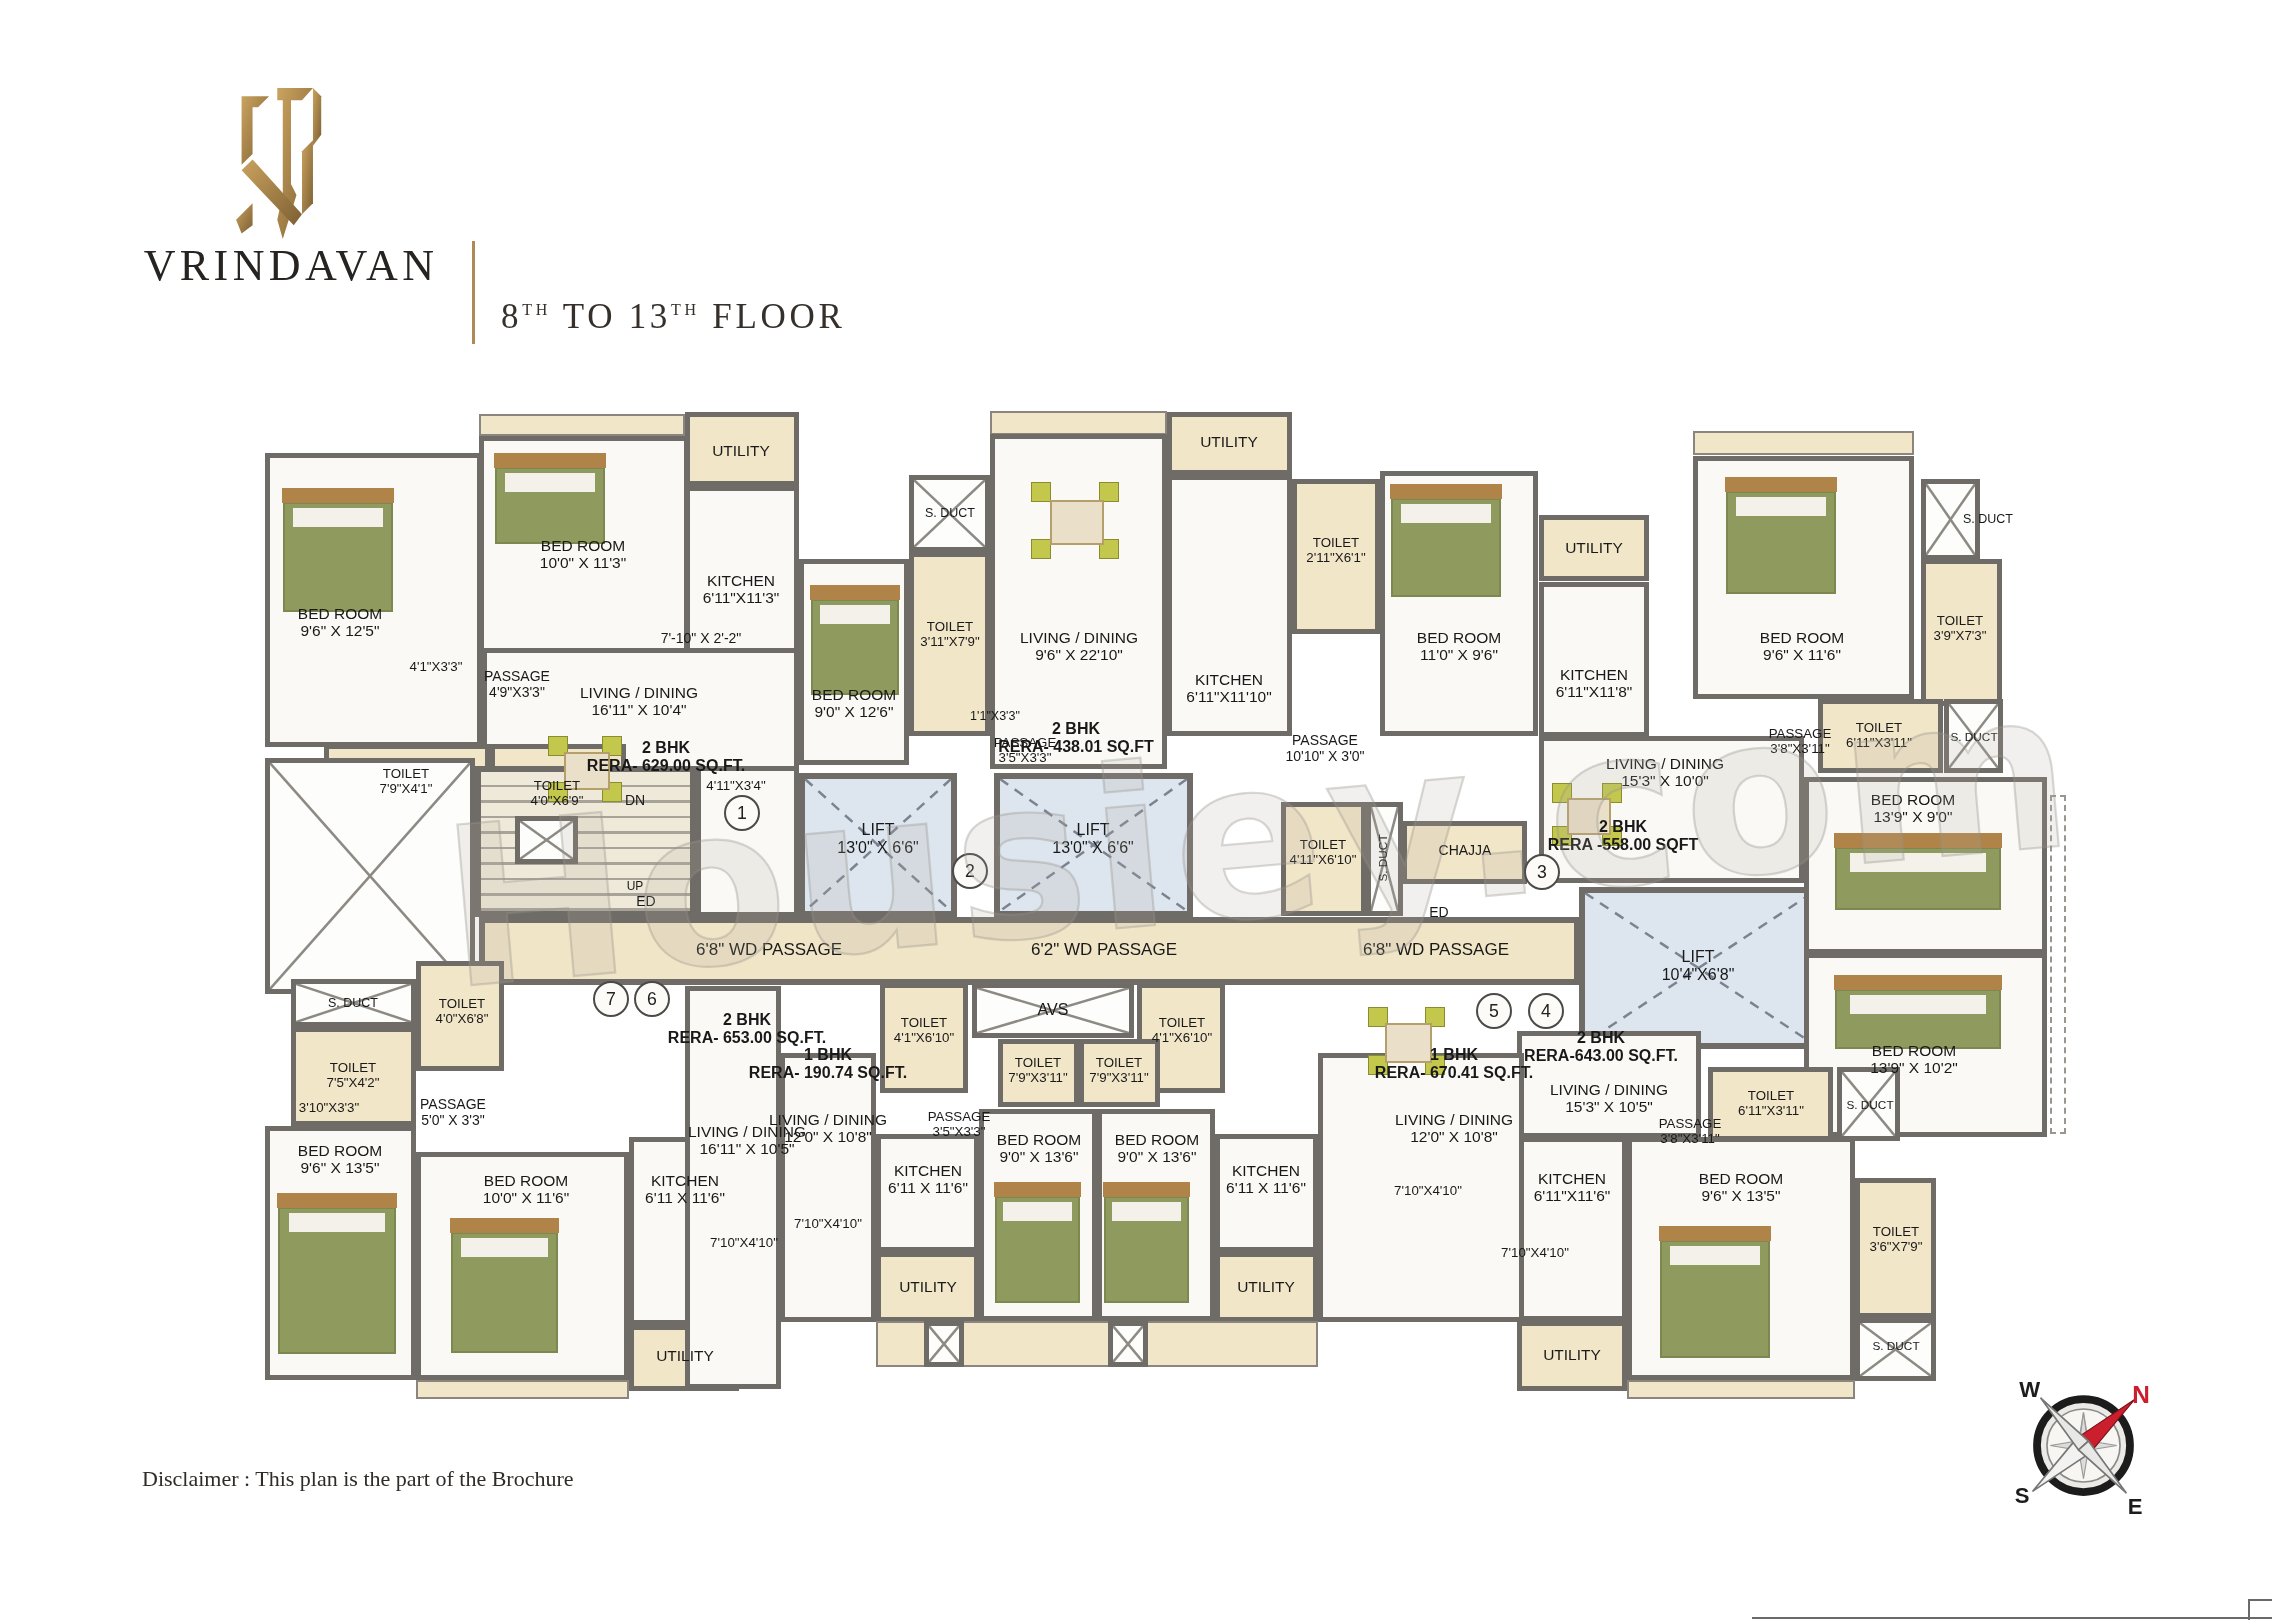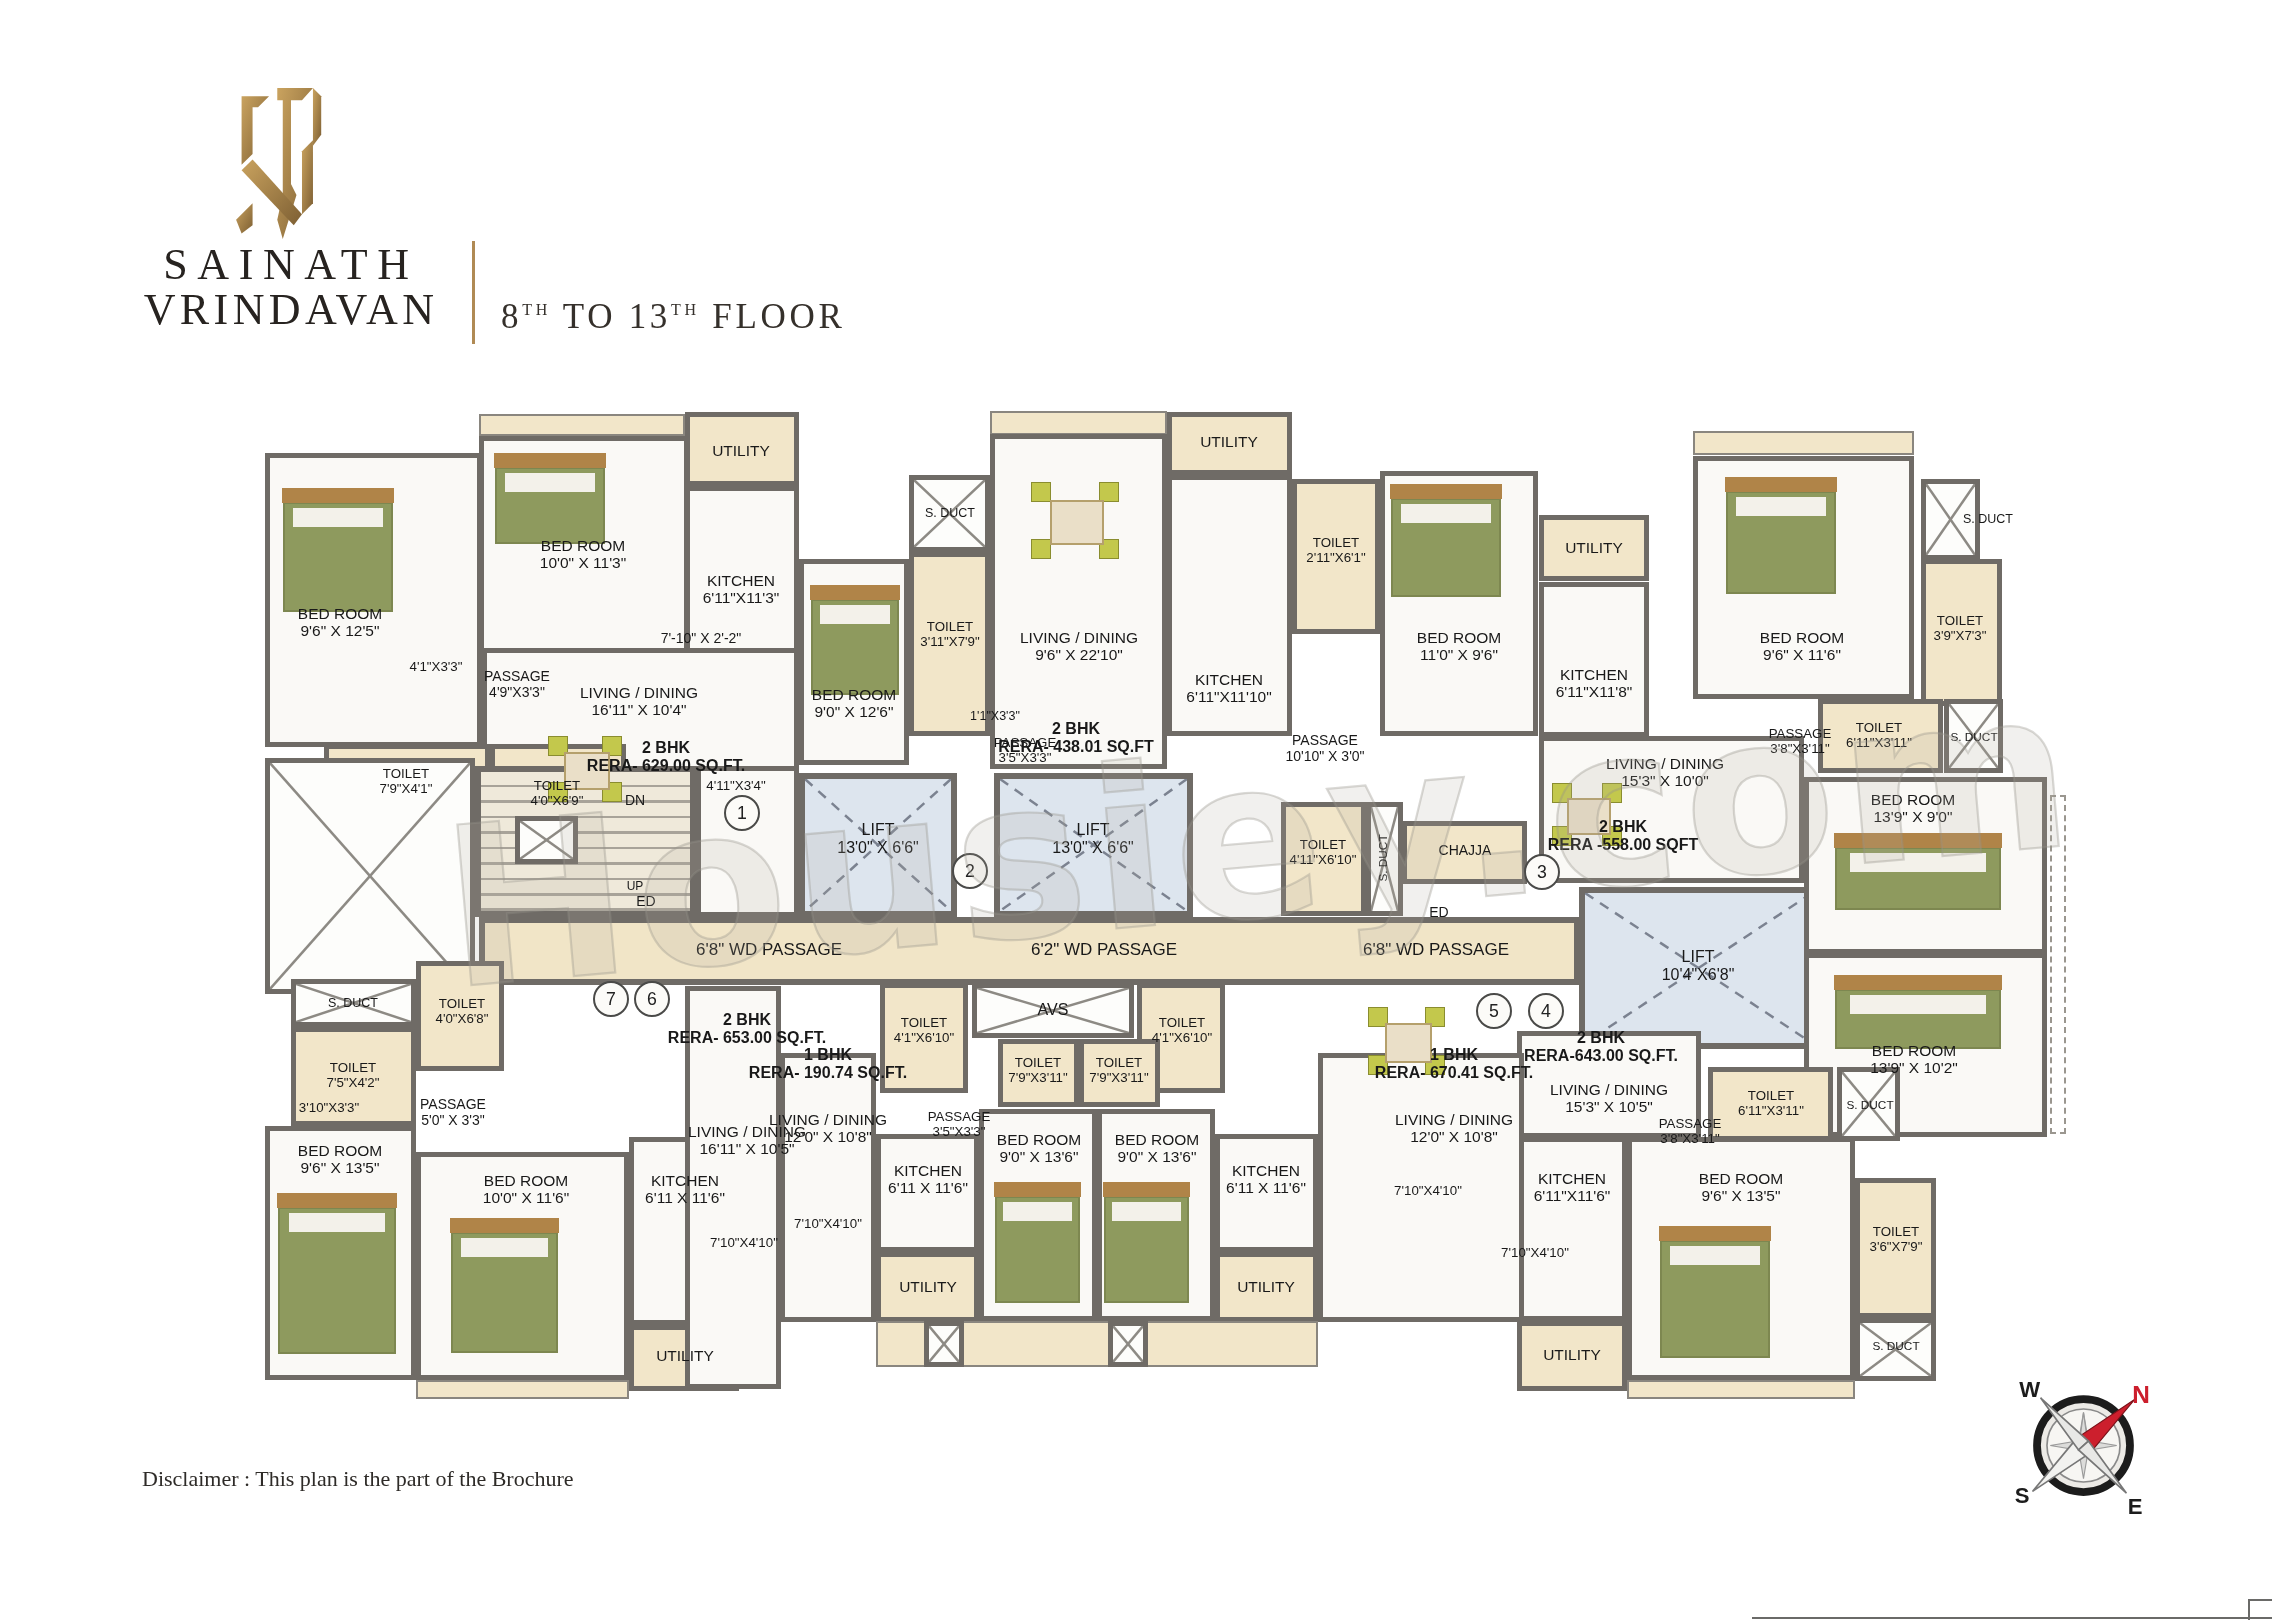--- a/index.html
+++ b/index.html
@@ -65,21 +65,20 @@
     <g fill="url(#gold)">
       <polygon points="14,6 34,6 26,14 22,14 22,48 14,56"></polygon>
       <polygon points="40,0 66,0 58,9 50,9 50,70 54,78 44,110 40,96 44,78 44,9 40,9"></polygon>
       <polygon points="66,0 72,6 72,34 66,42"></polygon>
       <polygon points="14,60 22,52 58,92 52,100"></polygon>
       <polygon points="58,46 66,38 66,84 58,92"></polygon>
       <polygon points="10,96 22,84 22,100 14,106"></polygon>
     </g>
   </svg>
   <div class="brand">
-    <div class="l1">SAINATH</div>
     <div class="l2">VRINDAVAN</div>
   </div>
   <div class="hdr-divider"></div>
   <div class="floorplan-sub"><span>8</span><sup>TH</sup><span> TO 13</span><sup>TH</sup><span> FLOOR</span></div>
 
   <div class="watermark">Housiey.com</div>
 
   <div class="strip" style="left:479px;top:414px;width:206px;height:22px;"></div>
   <div class="room" style="left:265px;top:453px;width:217px;height:294px;"></div>
   <div class="room" style="left:479px;top:436px;width:210px;height:219px;"></div>

